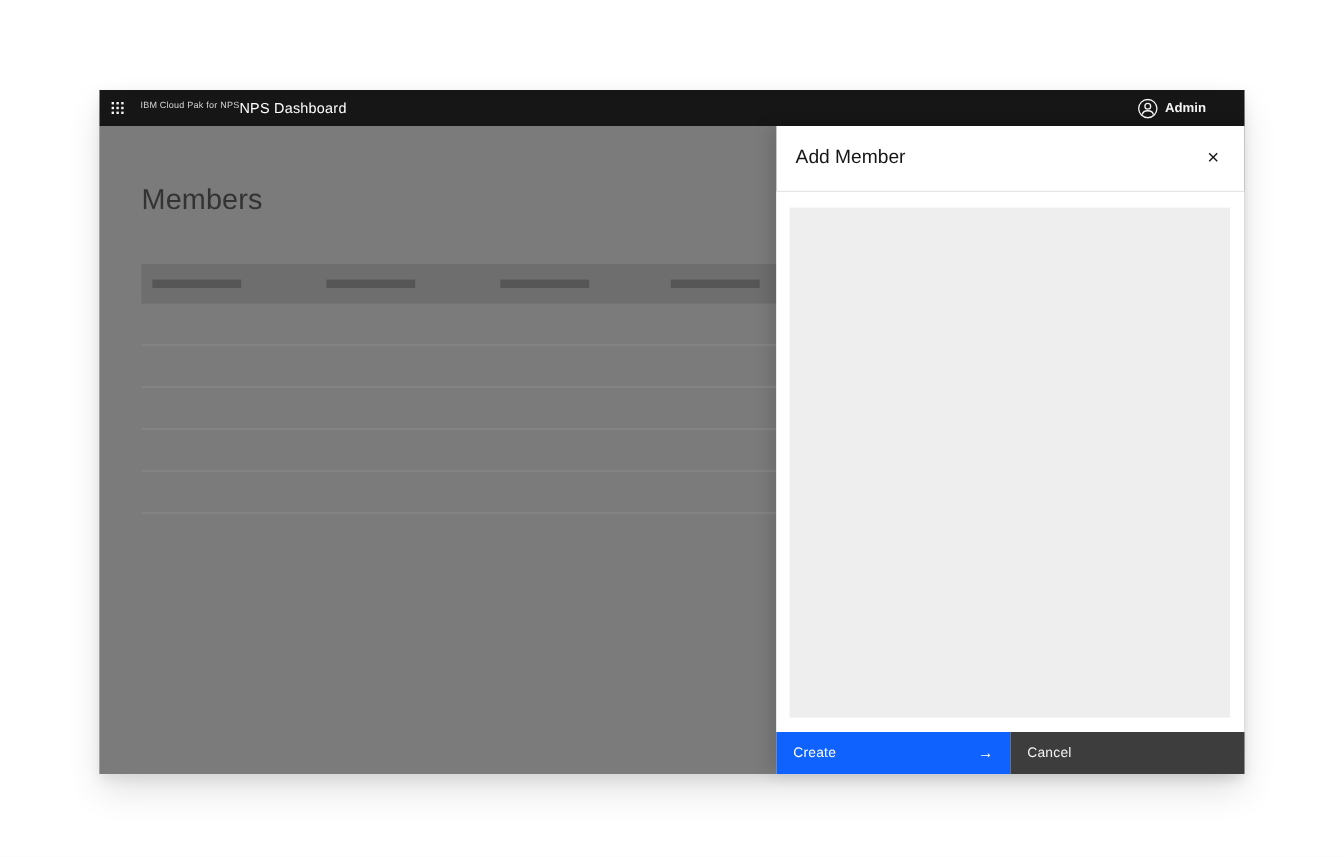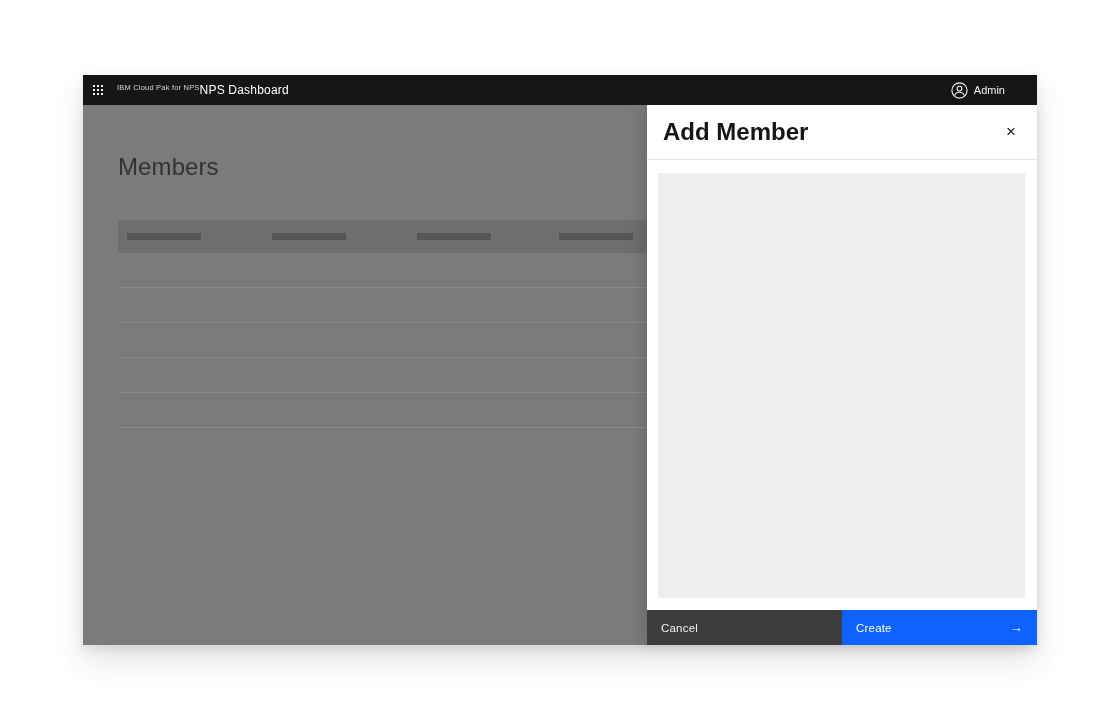--- a/index.html
+++ b/index.html
@@ -23,21 +23,21 @@
     background: transparent; border: none; cursor: pointer; flex: 0 0 auto;
   }
   .switcher-grid { display: grid; grid-template-columns: repeat(3, 2px); grid-template-rows: repeat(3, 2px); gap: 2px; }
   .switcher-grid i { width: 2px; height: 2px; background: #f4f4f4; display: block; }
   .brand { margin-left: 4px; display: flex; flex-direction: row; justify-content: center; line-height: 1; }
   .brand .platform { font-size: 7.5px; color: #d4d4d4; letter-spacing: 0.2px; margin-bottom: 2px; }
   .brand .product { font-size: 12px; font-weight: normal; color: #ffffff; letter-spacing: 0.2px; }
   .top-bar .spacer { flex: 1; }
   .user-menu {
     display: flex; align-items: center; gap: 6px; padding-right: 32px;
-    background: transparent; border: none; cursor: pointer; height: 30px;
+    background: transparent; border: none; cursor: pointer; height: 30px; font-weight: bold;
   }
   .user-menu svg { display: block; }
   .user-menu .user-label { font-size: 11px; color: #f4f4f4; }
 
   
   .main-content { position: absolute; left: 0; top: 30px; width: 100%; height: 540px; background: #7b7b7b; overflow: hidden; }
   .page-title {
     position: absolute; left: 35px; top: 48px;
     font-size: 24px; font-weight: 400; color: #333333; letter-spacing: 0.1px;
   }
@@ -51,21 +51,21 @@
   
   .modal {
     position: absolute; right: 0; top: 30px; width: 390px; height: 540px;
     background: #ffffff; display: flex; flex-direction: column;
     box-shadow: -6px 0 14px rgba(0,0,0,0.12);
   }
   .modal-header {
     height: 55px; flex: 0 0 auto; display: flex; align-items: center;
     padding: 0 14px 0 16px; border-bottom: 1px solid #e4e4e4;
   }
-  .modal-title { font-size: 24px; font-weight: 700; color: #161616; }
+  .modal-title { font-size: 16px; font-weight: 400; color: #161616; }
   .close-btn {
     margin-left: auto; width: 24px; height: 24px; border: none; background: transparent;
     font-size: 17px; line-height: 24px; color: #161616; cursor: pointer; text-align: center;
     font-family: "Liberation Sans", sans-serif;
   }
   .modal-body { flex: 1 1 auto; padding: 13px 12px 12px 11px; background: #ffffff; }
   .body-placeholder { width: 100%; height: 100%; background: #eeeeee; }
   .modal-footer { height: 35px; flex: 0 0 auto; display: flex; }
   .btn { border: none; cursor: pointer; font-family: "Liberation Sans", sans-serif; font-size: 11.5px; letter-spacing: 0.2px; }
   .btn-cancel { flex: 1 1 50%; background: #3d3d3d; color: #f2f2f2; display: flex; align-items: center; padding-left: 14px; }
@@ -132,24 +132,24 @@
       <div class="modal-header">
         <span class="modal-title">Add Member</span>
         <button class="close-btn">
           <span>×</span>
         </button>
       </div>
       <div class="modal-body">
         <div class="body-placeholder"></div>
       </div>
       <div class="modal-footer">
-        <button class="btn btn-cancel">
-          <span>Cancel</span>
-        </button>
         <button class="btn btn-create">
           <span>Create</span>
           <span class="arrow">→</span>
+        </button>
+        <button class="btn btn-cancel">
+          <span>Cancel</span>
         </button>
       </div>
     </aside>
 
   </div>
 </div>
 
 </body></html>

